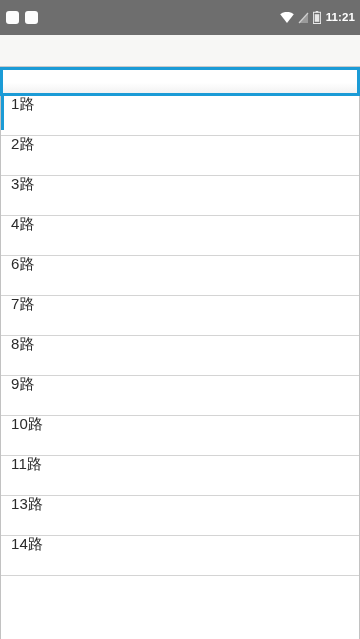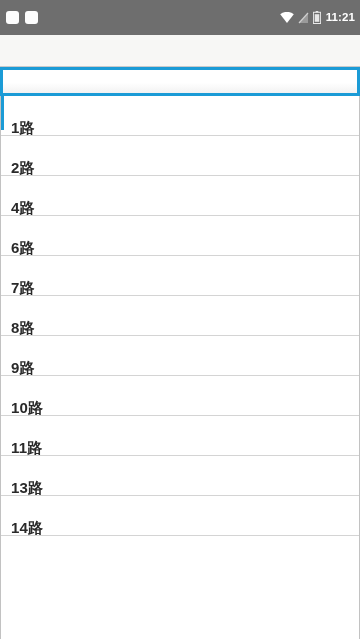--- a/index.html
+++ b/index.html
@@ -121,25 +121,24 @@
     background: #ffffff;
     box-sizing: border-box;
     border-left: 1px solid #c2c2c2;
     border-right: 1px solid #c2c2c2;
   }
   .list-item {
     position: relative;
     height: 40px;
     box-sizing: border-box;
     display: flex;
-    align-items: flex-end;
+    align-items: flex-start;
     padding-left: 10px;
     background: #ffffff;
     border-bottom: 1px solid #d4d4d4;
-    font-weight: bold;
   }
   .list-item-label {
     font-size: 15px;
     color: #2a2a2a;
     line-height: 1;
     letter-spacing: 0.2px;
   }
 
   
   .left-accent {
@@ -189,20 +188,23 @@
 
     <div class="list-wrap">
       <div class="left-accent"></div>
       <div class="list-item">
         <span class="list-item-label">1路</span>
       </div>
       <div class="list-item">
         <span class="list-item-label">2路</span>
       </div>
       <div class="list-item">
+        <span class="list-item-label">3路</span>
+      </div>
+      <div class="list-item">
         <span class="list-item-label">4路</span>
       </div>
       <div class="list-item">
         <span class="list-item-label">6路</span>
       </div>
       <div class="list-item">
         <span class="list-item-label">7路</span>
       </div>
       <div class="list-item">
         <span class="list-item-label">8路</span>

